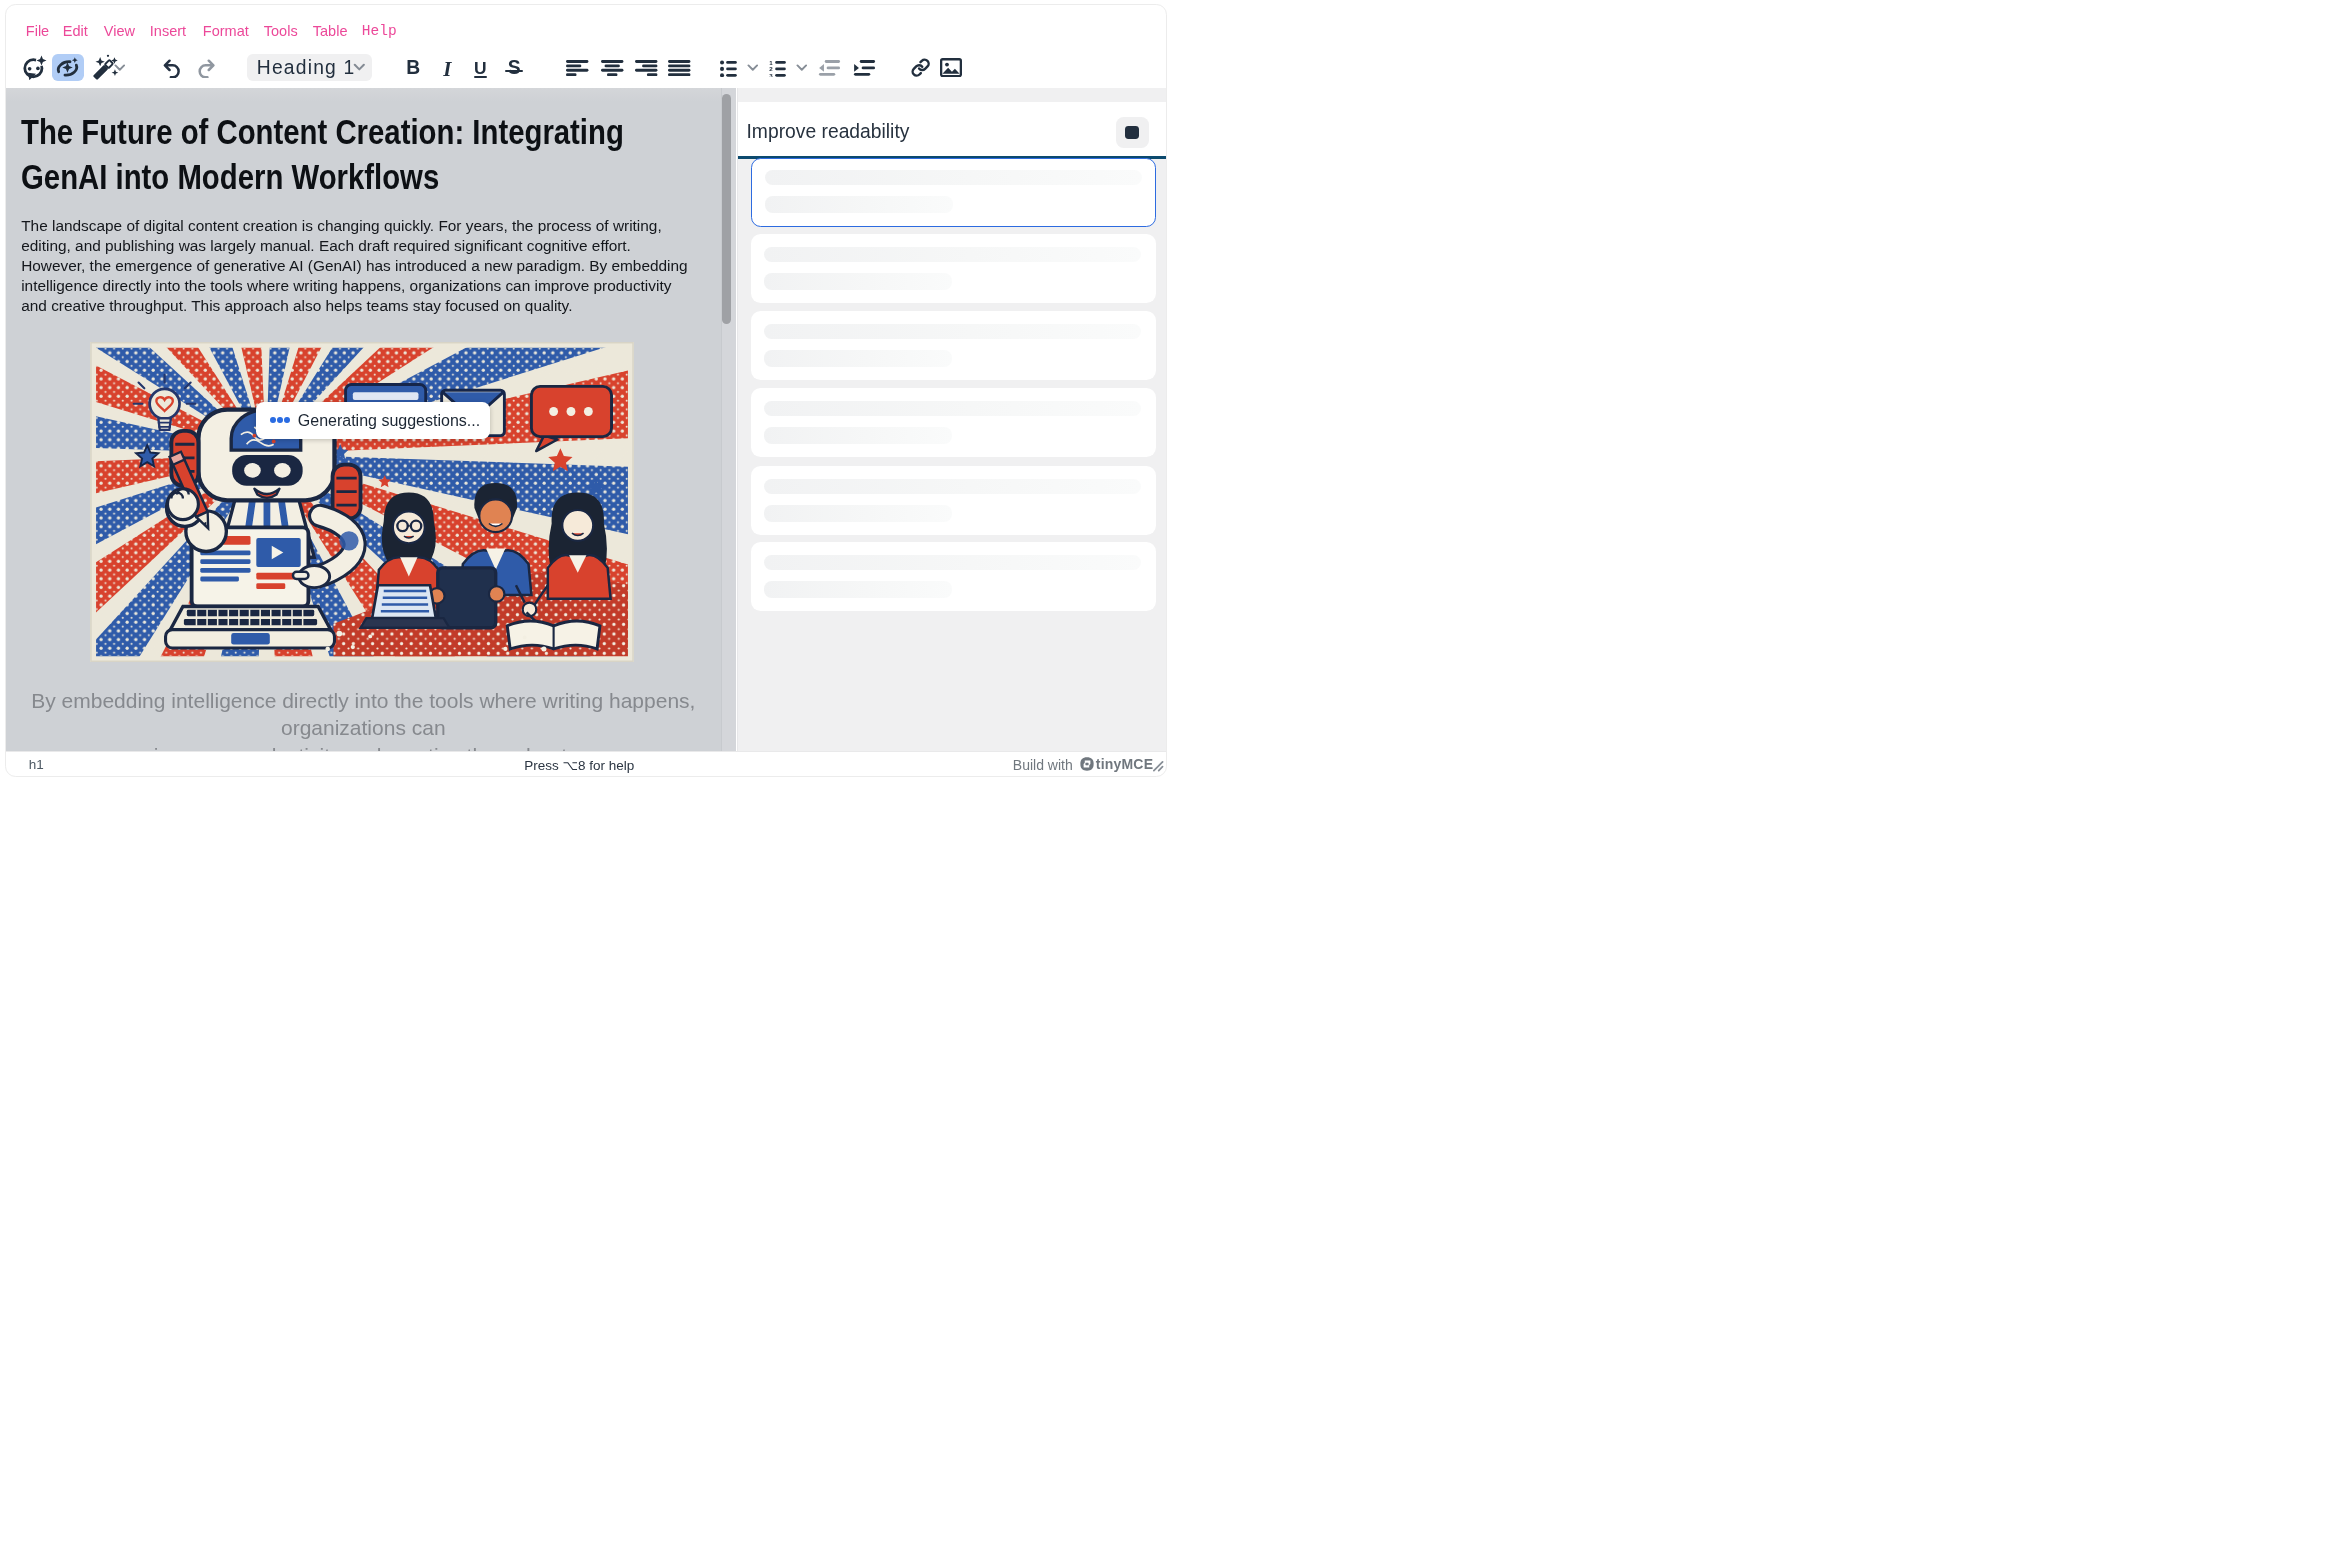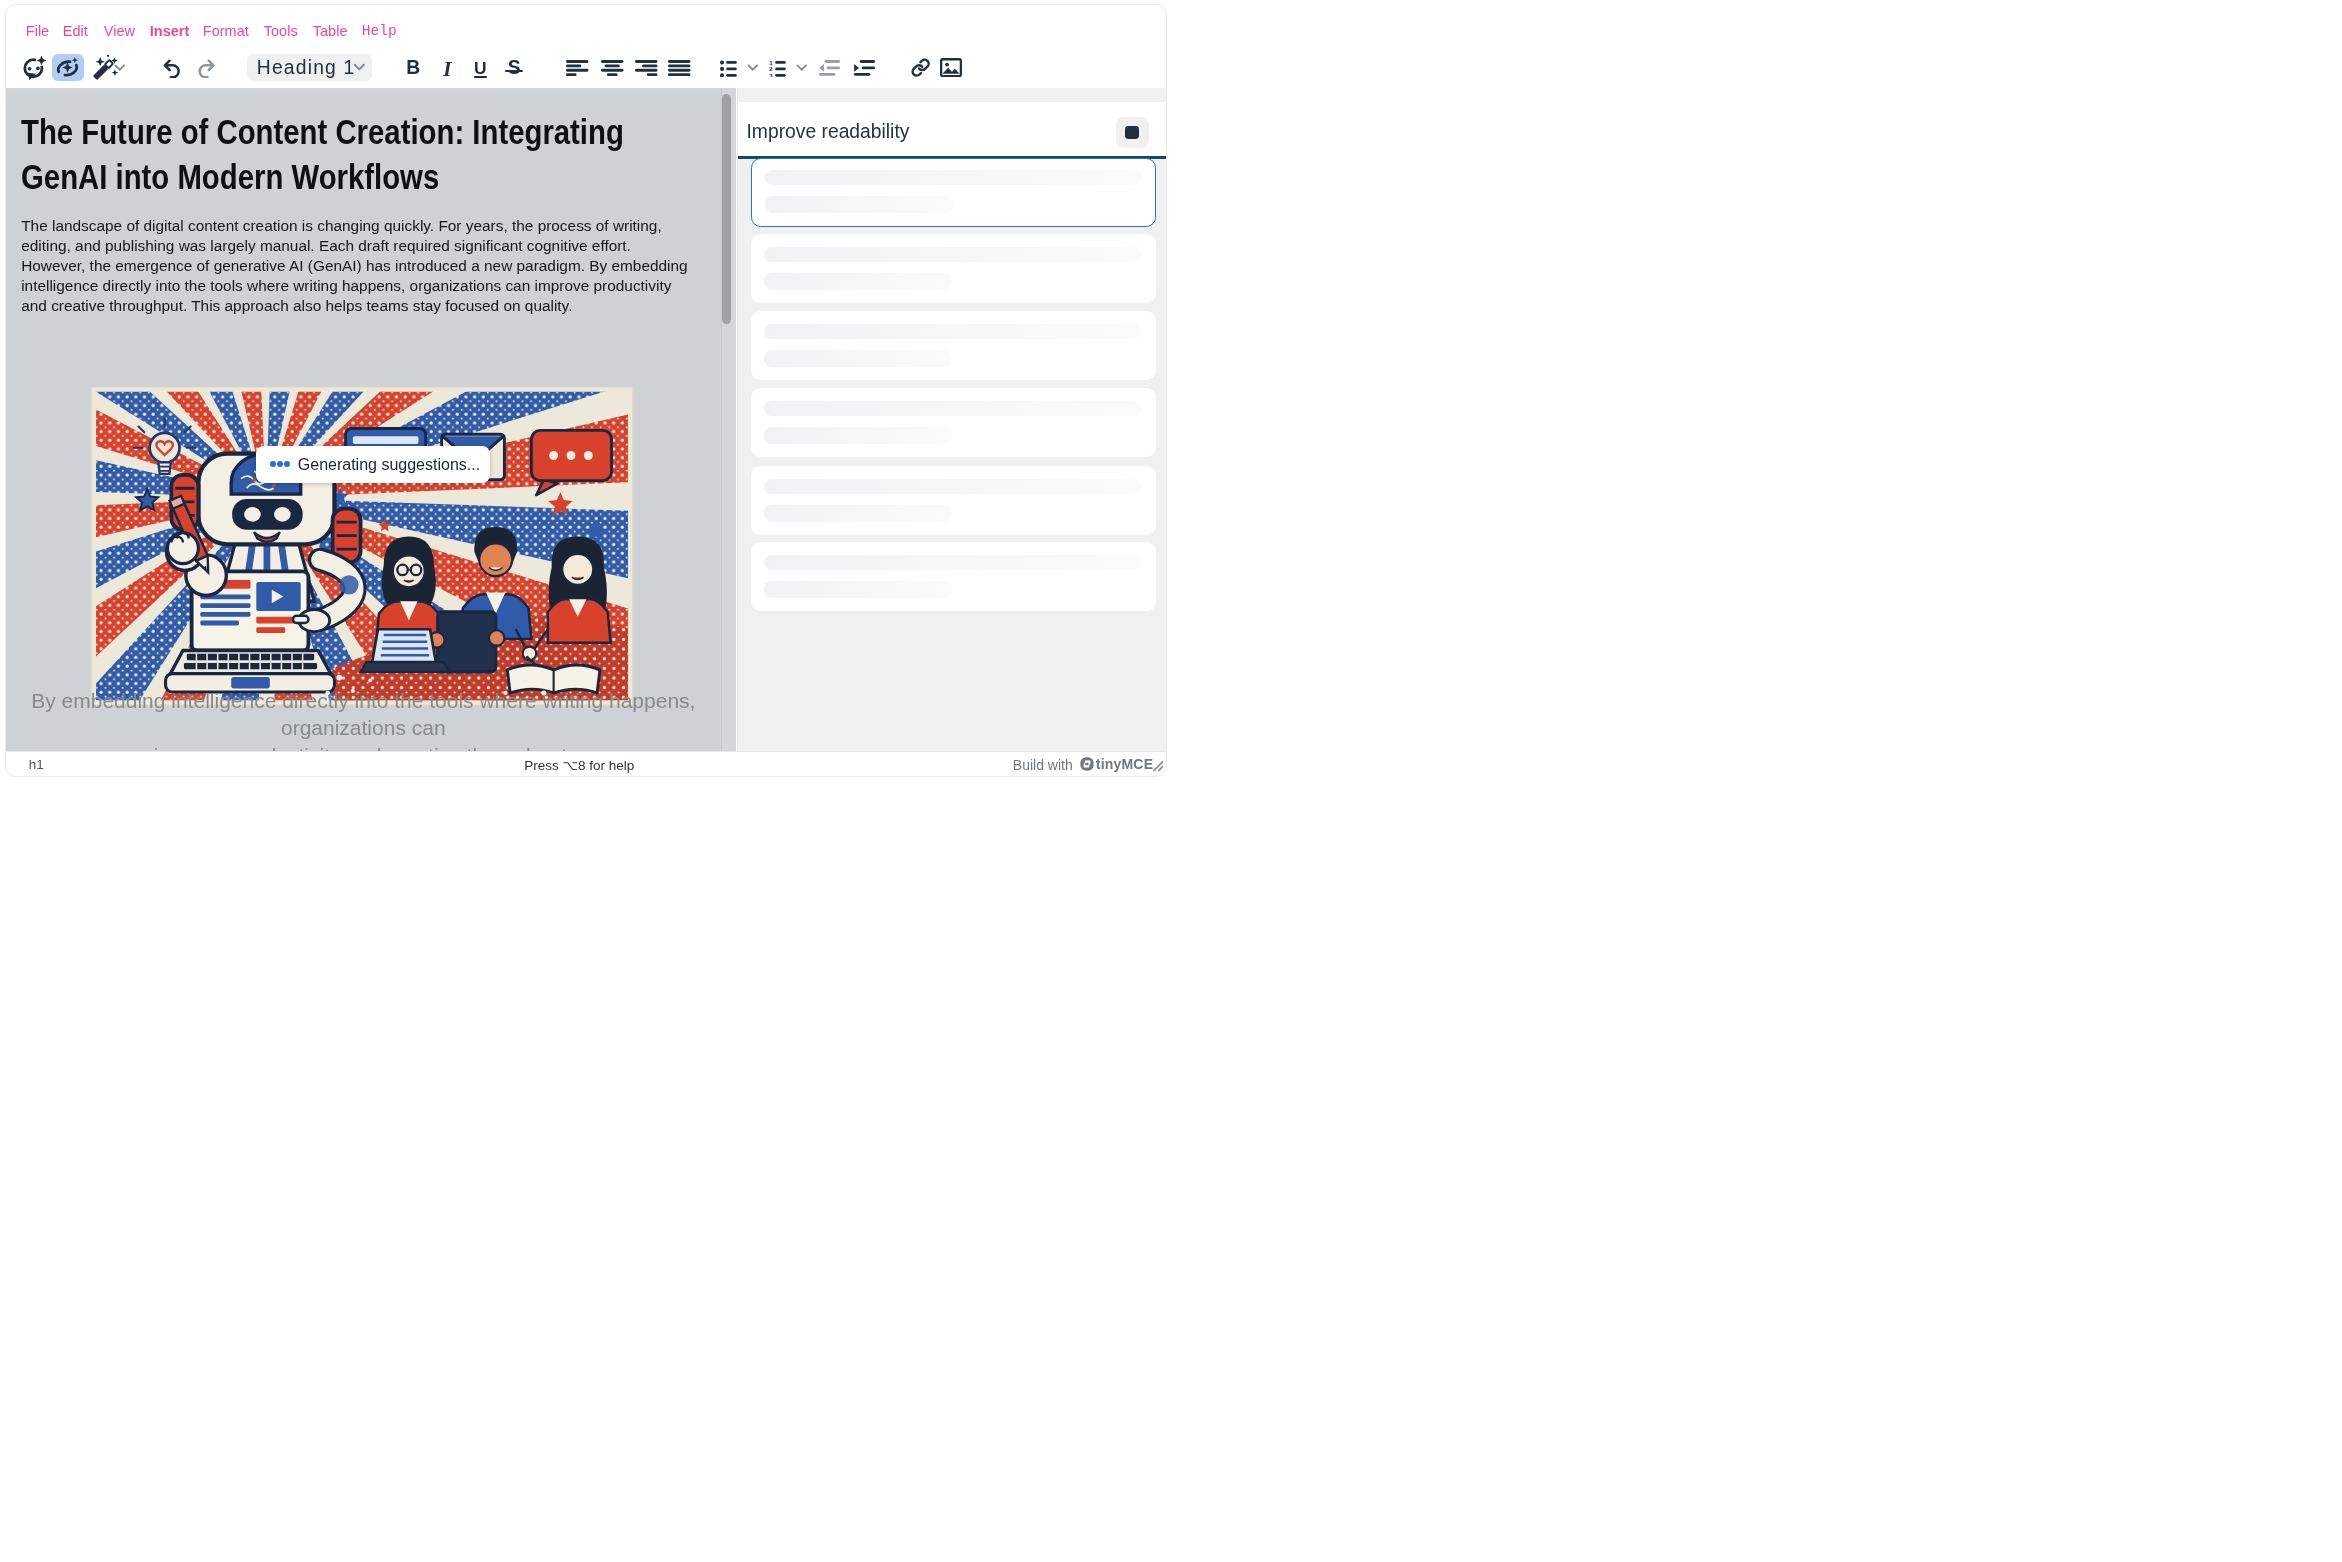--- a/index.html
+++ b/index.html
@@ -39,21 +39,21 @@
   
   #status { position:absolute; left:0; top:747px; width:1162px; height:26px; background:#fff; border-top:1px solid #e9e9ea; font-size:13.5px; color:#4e5964; z-index:10; }
 </style>
 </head>
 <body>
 <div id="clip">
 
   <div class="menu" style="left:21px;">File</div>
   <div class="menu" style="left:58px;">Edit</div>
   <div class="menu" style="left:99px;">View</div>
-  <div class="menu" style="left:145px;font-weight:bold;">Insert</div>
+  <div class="menu" style="left:145px;">Insert</div>
   <div class="menu" style="left:198px;">Format</div>
   <div class="menu" style="left:259px;">Tools</div>
   <div class="menu" style="left:308px;">Table</div>
   <div class="menu" style="left:357px;font-family:Liberation Mono, monospace;">Help</div>
 
   <div id="toolbar">
 
     <svg class="ticon" style="left:17px; top:49px;" width="27" height="27" viewBox="0 0 28 28">
       <circle cx="11.8" cy="15.8" r="8.9" fill="none" stroke="#222f3e" stroke-width="2.9"></circle>
       <path d="M6.2 20.6 L14.6 21.6 L7.6 28.2 Z" fill="#222f3e"></path>
@@ -201,21 +201,21 @@
     </svg>
   </div>
 
   <div id="content">
     <h1>The Future of Content Creation: Integrating<br>GenAI into Modern Workflows</h1>
     <p class="main">The landscape of digital content creation is changing quickly. For years, the process of writing,<br>
 editing, and publishing was largely manual. Each draft required significant cognitive effort.<br>
 However, the emergence of generative AI (GenAI) has introduced a new paradigm. By embedding<br>
 intelligence directly into the tools where writing happens, organizations can improve productivity<br>
 and creative throughput. This approach also helps teams stay focused on quality.</p>
-    <div id="figure" style="position:absolute; left:84px; top:254px; width:544px; height:380px;margin-top:44px;">
+    <div id="figure" style="position:absolute; left:84px; top:254px; width:544px; height:380px;">
       <svg width="544" height="320" viewBox="0 0 563 331.5" style="position:absolute;left:0;top:0;">
 <defs>
  <pattern id="cdots" width="9" height="9" patternUnits="userSpaceOnUse">
    <circle cx="2.2" cy="2.2" r="1.7" fill="#ece8da"></circle>
               <circle cx="6.7" cy="6.7" r="1.05" fill="#ece8da"></circle>
  </pattern>
  <pattern id="wdots" width="10" height="10" patternUnits="userSpaceOnUse">
    <circle cx="2.5" cy="2.5" r="1.7" fill="#f3efe2"></circle>
               <circle cx="7.5" cy="7.5" r="1.1" fill="#f3efe2"></circle>
  </pattern>

